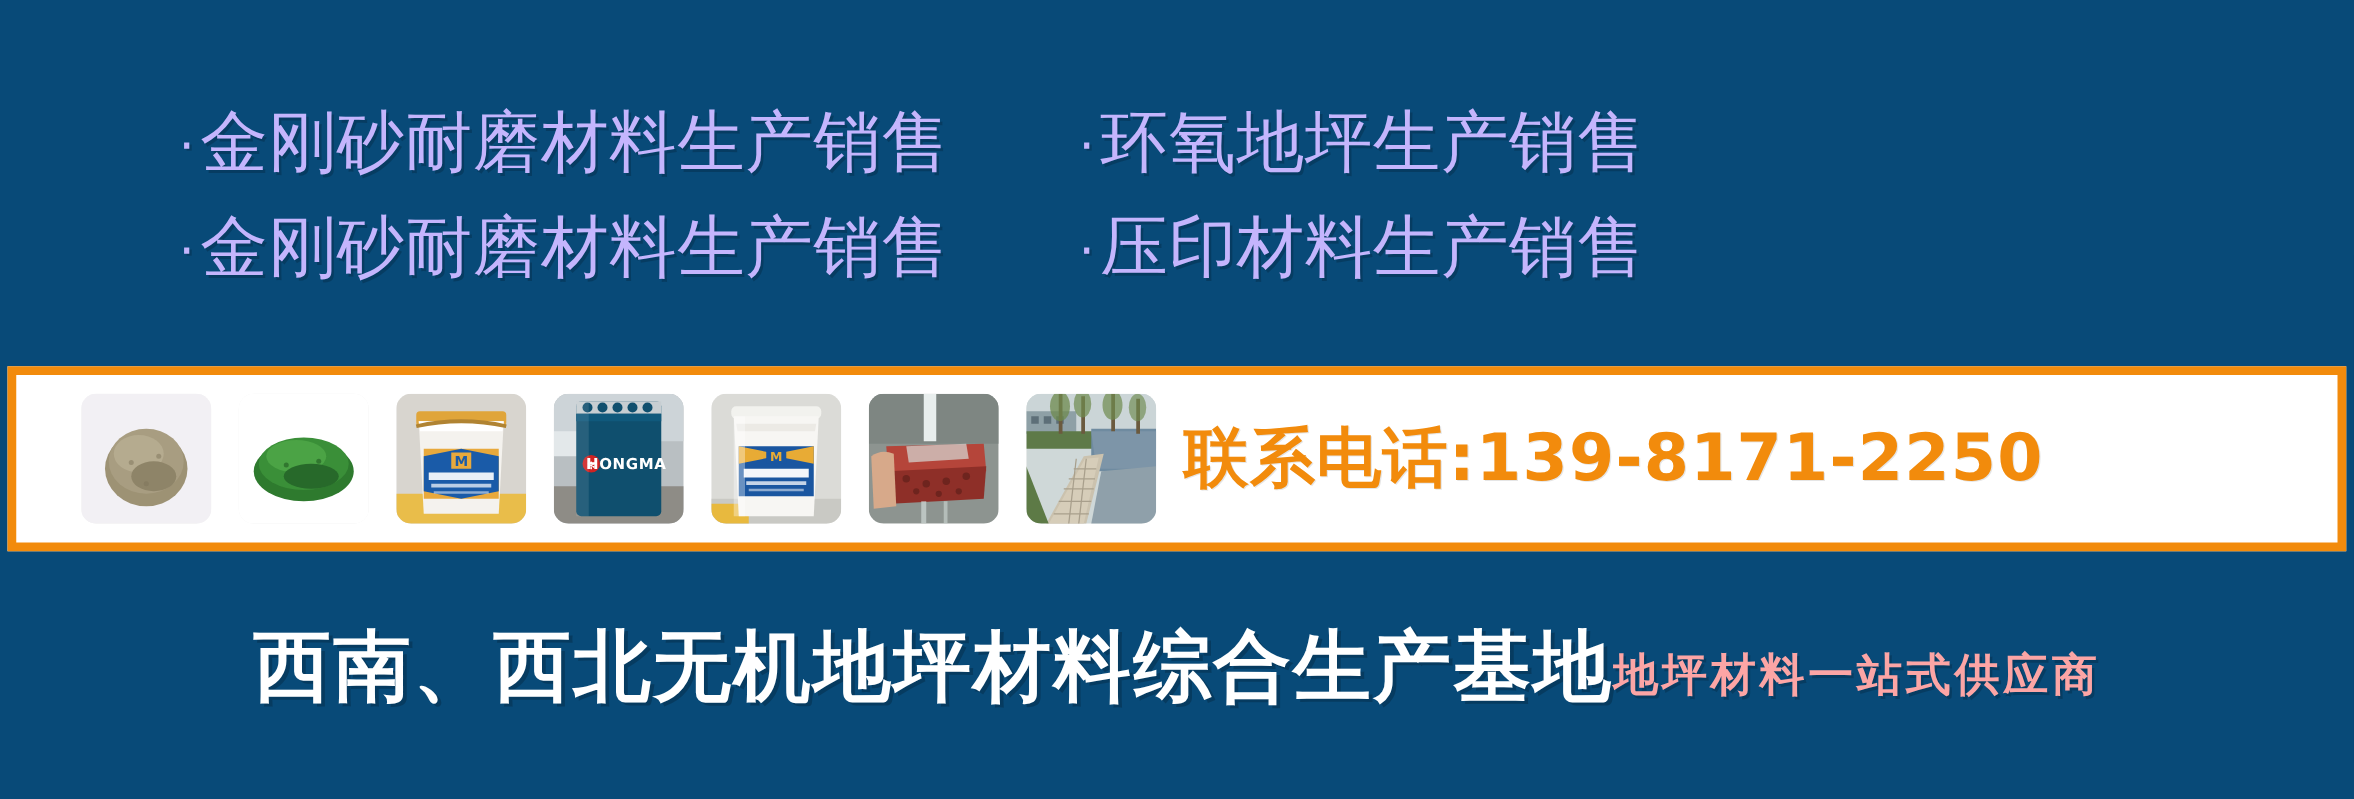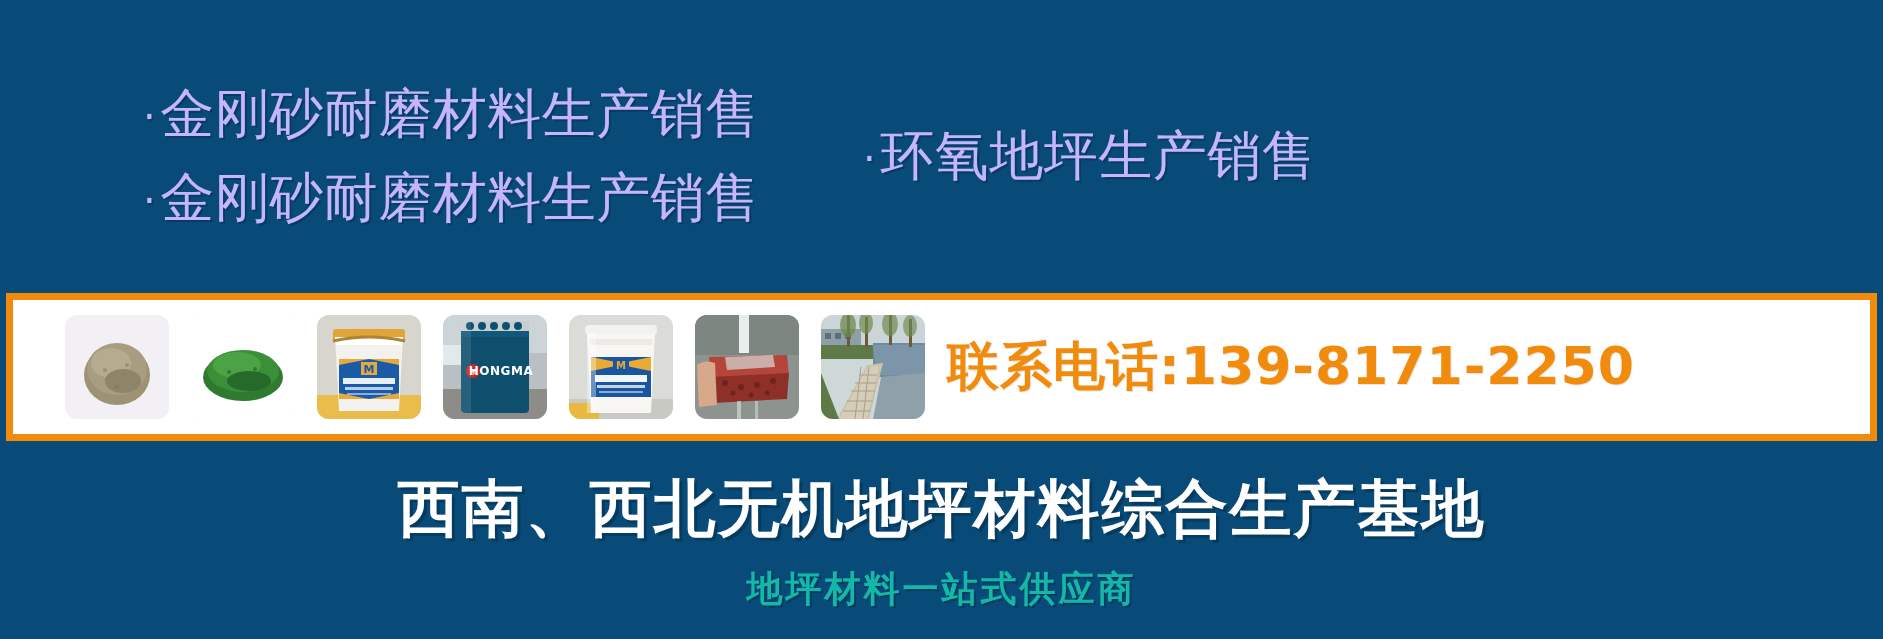--- a/index.html
+++ b/index.html
@@ -96,38 +96,37 @@
   }
 
   
   #bottom-block {
     position: absolute;
     left: 0;
     top: 441px;
     width: 1883px;
     height: 198px;
     display: flex;
-    flex-direction: column;
     align-items: center;
     justify-content: center;
   }
 
   #main-headline {
     color: #ffffff;
     font-size: 62px;
     font-weight: bold;
     letter-spacing: 2px;
     white-space: nowrap;
     font-family: "DejaVu Sans", "Liberation Sans", sans-serif;
     text-shadow: 3px 3px 0 rgba(0,0,0,0.20);
     margin-bottom: 14px;
   }
 
   #sub-headline {
-    color: #14b8a6;
+    color: #fca5a5;
     font-size: 36px;
     font-weight: bold;
     letter-spacing: 3px;
     white-space: nowrap;
     font-family: "DejaVu Sans", "Liberation Sans", sans-serif;
     text-shadow: 2px 2px 0 rgba(0,0,0,0.18);
   }
 </style>
 </head>
 <body>
@@ -141,20 +140,23 @@
         <span class="bullet">·</span><span>金刚砂耐磨材料生产销售</span>
       </div>
       <div class="service-item">
         <span class="bullet">·</span><span>金刚砂耐磨材料生产销售</span>
       </div>
     </div>
 
     <div class="service-column" id="service-column-right">
       <div class="service-item">
         <span class="bullet">·</span><span>环氧地坪生产销售</span>
+      </div>
+      <div class="service-item">
+        <span class="bullet">·</span><span>压印材料生产销售</span>
       </div>
     </div>
 
   </div>
 
   <div id="product-strip">
 
     <div class="product-thumb">
       <svg viewBox="0 0 104 104" xmlns="http://www.w3.org/2000/svg">
         <rect width="104" height="104" fill="#f2f0f4"></rect>

